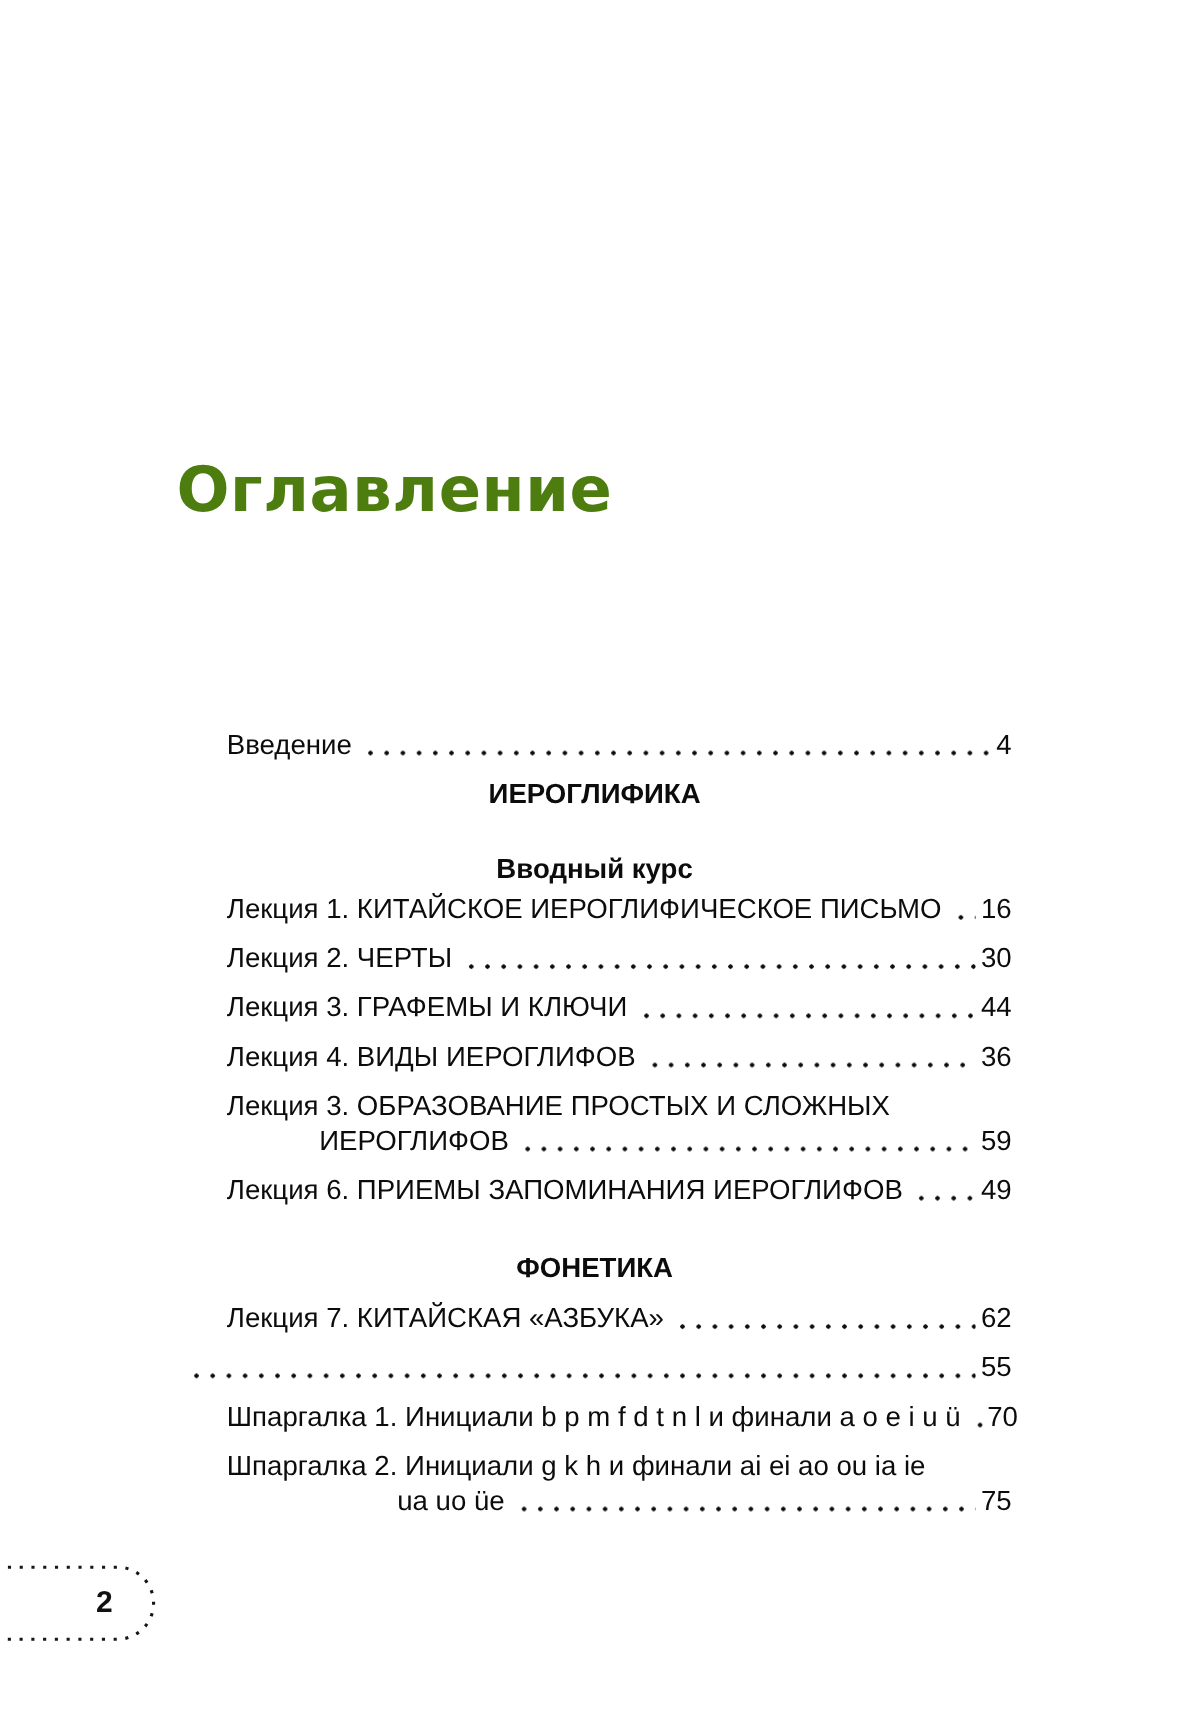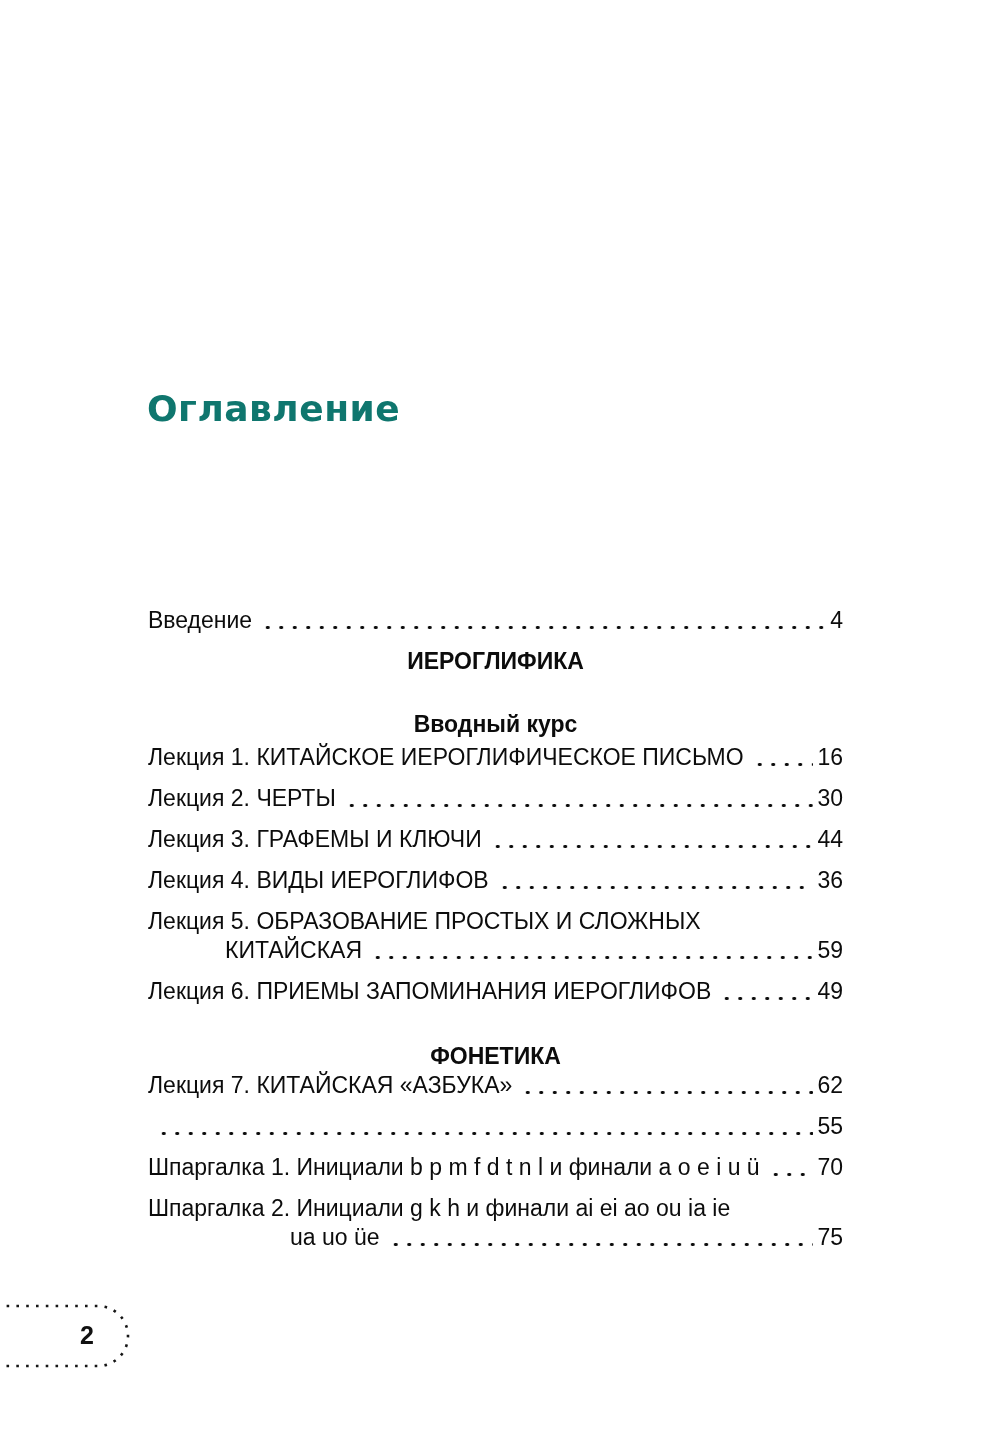--- a/index.html
+++ b/index.html
@@ -9,61 +9,61 @@
     font-family: "Liberation Sans", sans-serif;
     color: #0c0c0c;
     position: relative;
     overflow: hidden;
   }
   .page-title {
     position: absolute;
     left: 147px; top: 381px;
     font-family: "DejaVu Sans", sans-serif;
     font-weight: 700;
-    font-size: 36px;
+    font-size: 52px;
     line-height: 56px;
     letter-spacing: 0.5px;
-    color: #0f766e;
+    color: #4d7c0f;
   }
   .toc {
     position: absolute;
     left: 148px; top: 606px;
     width: 695px;
     font-size: 23px;
     color: #0c0c0c;
   }
   .row {
     display: flex;
     align-items: baseline;
     line-height: 29px;
     margin-bottom: 12px;
   }
   .row.wrap-first { margin-bottom: 0; }
-  .lbl { flex: 0 0 auto; white-space: nowrap; }
+  .lbl { flex: 0 0 auto; white-space: nowrap; margin-left: 41px; }
   .leader {
     flex: 1 1 auto;
     align-self: stretch;
     margin: 0 4px 0 6px;
     background-image: radial-gradient(circle, #0c0c0c 1.6px, transparent 2px);
     background-repeat: repeat-x;
     background-size: 13.5px 29px;
     background-position: 3px 7px;
     min-width: 12px;
   }
   .pg { flex: 0 0 auto; white-space: nowrap; }
   .indent-a { padding-left: 77px; }
   .indent-b { padding-left: 142px; }
   .heading {
     text-align: center;
     font-weight: 700;
     line-height: 29px;
   }
   .h-part1a { padding-top: 22px; margin-bottom: 4px; }
   .h-part1b { margin-bottom: 12px; }
-  .h-part2  { padding-top: 24px; margin-bottom: 0; }
+  .h-part2  { padding-top: 24px; margin-bottom: 13px; }
   .page-badge {
     position: absolute;
     left: -42px; top: 1302px;
     width: 176px; height: 68px;
   }
   .page-badge svg { position: absolute; left: 0; top: 0; }
   .badge-number {
     position: absolute;
     left: 122px; top: 21px;
     font-size: 25px;
@@ -106,24 +106,24 @@
     <span class="pg">44</span>
   </div>
 
   <div class="row">
     <span class="lbl">Лекция 4. ВИДЫ ИЕРОГЛИФОВ</span>
     <span class="leader"></span>
     <span class="pg">36</span>
   </div>
 
   <div class="row wrap-first">
-    <span class="lbl">Лекция 5. ОБРАЗОВАНИЕ ПРОСТЫХ И СЛОЖНЫХ</span>
+    <span class="lbl">Лекция 3. ОБРАЗОВАНИЕ ПРОСТЫХ И СЛОЖНЫХ</span>
   </div>
   <div class="row">
-    <span class="lbl indent-a">КИТАЙСКАЯ</span>
+    <span class="lbl indent-a">ИЕРОГЛИФОВ</span>
     <span class="leader"></span>
     <span class="pg">59</span>
   </div>
 
   <div class="row">
     <span class="lbl">Лекция 6. ПРИЕМЫ ЗАПОМИНАНИЯ ИЕРОГЛИФОВ</span>
     <span class="leader"></span>
     <span class="pg">49</span>
   </div>
 

